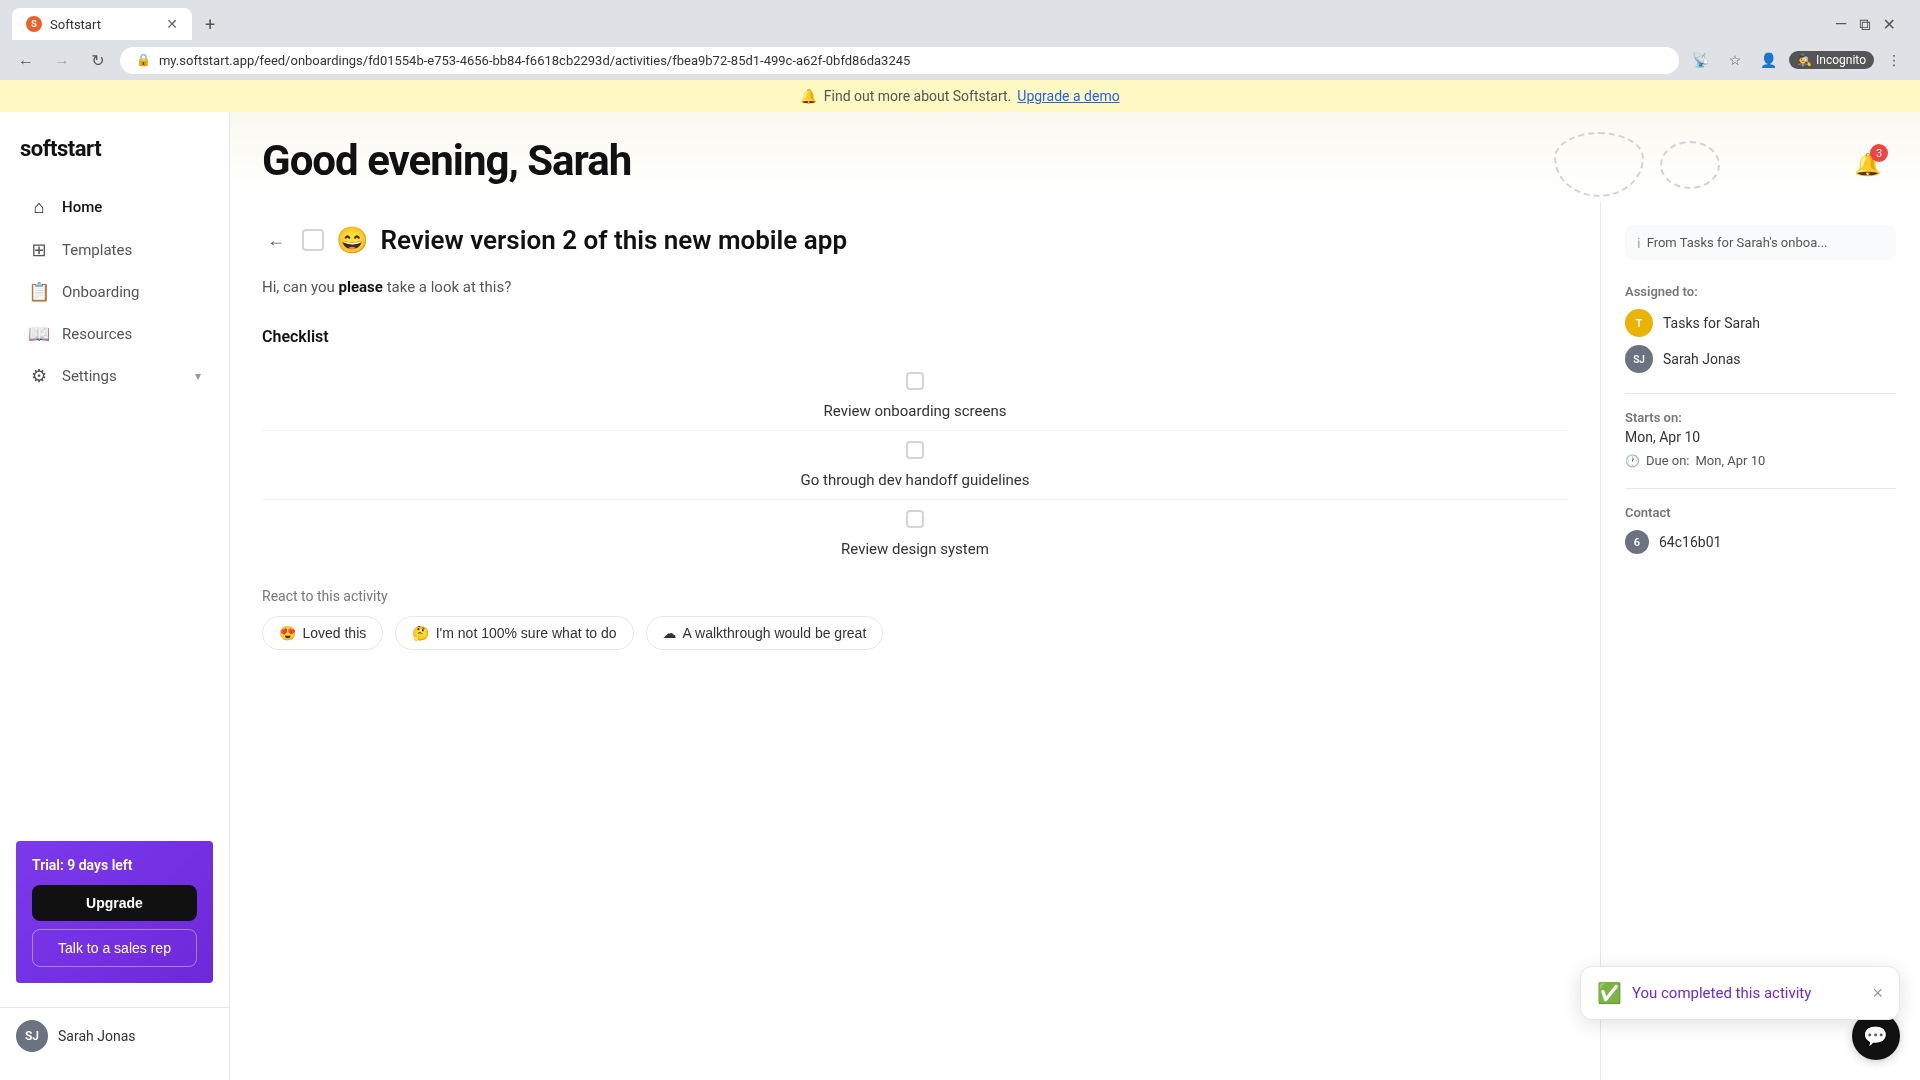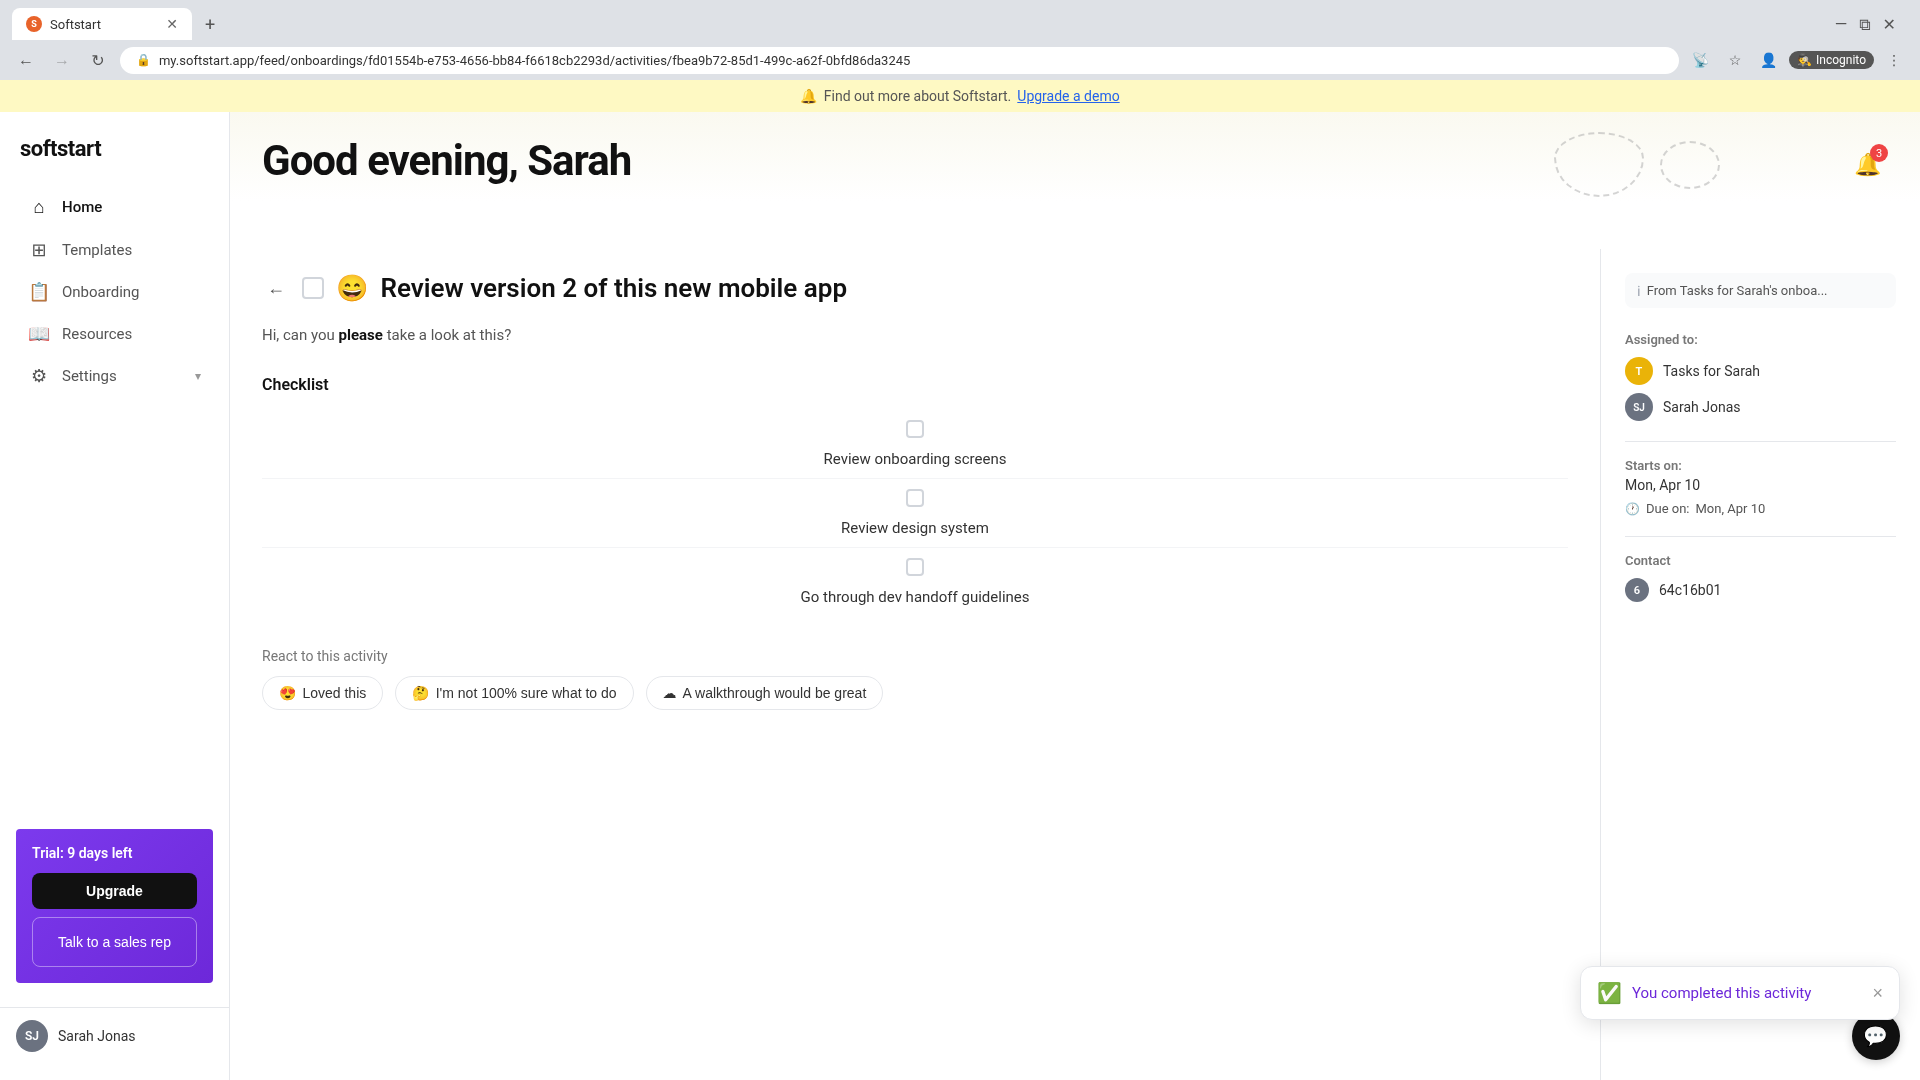--- a/index.html
+++ b/index.html
@@ -134,21 +134,21 @@
       font-weight: 600;
       cursor: pointer;
       margin-bottom: 8px;
     }
     .sales-btn {
       width: 100%;
       background: transparent;
       color: #fff;
       border: 1px solid rgba(255,255,255,0.4);
       border-radius: 8px;
-      padding: 16px;
+      padding: 10px;
       font-size: 14px;
       font-weight: 500;
       cursor: pointer;
     }
 
     .sidebar-user {
       display: flex;
       align-items: center;
       gap: 10px;
       padding: 12px 16px;
@@ -170,21 +170,20 @@
     }
     .user-name { font-size: 14px; color: #333; }
 
     
     .main-content {
       flex: 1;
       display: flex;
       flex-direction: column;
       overflow: hidden;
       background: #fff;
-      gap: 48px;
     }
 
     
     .page-header {
       padding: 24px 32px 16px;
       background: linear-gradient(to bottom, #faf9f0, #fff);
       position: relative;
       display: flex;
       align-items: flex-start;
       justify-content: space-between;
@@ -313,21 +312,21 @@
       width: 18px;
       height: 18px;
       border: 2px solid #d1d5db;
       border-radius: 4px;
       flex-shrink: 0;
       cursor: pointer;
     }
     .checklist-item-label { font-size: 15px; color: #333; }
 
     
-    .react-section { margin-top: 32px; }
+    .react-section { margin-top: 20px; }
     .react-title {
       font-size: 14px;
       color: #777;
       margin-bottom: 12px;
     }
     .react-buttons {
       display: flex;
       gap: 12px;
       flex-wrap: wrap;
     }
@@ -578,25 +577,25 @@
 
           <div class="checklist-title">Checklist</div>
 
           <div>
             <div class="checklist-item">
               <div class="check-box"></div>
               <span class="checklist-item-label">Review onboarding screens</span>
             </div>
             <div class="checklist-item">
               <div class="check-box"></div>
-              <span class="checklist-item-label">Review design system</span>
+              <span class="checklist-item-label">Go through dev handoff guidelines</span>
             </div>
             <div class="checklist-item">
               <div class="check-box"></div>
-              <span class="checklist-item-label">Go through dev handoff guidelines</span>
+              <span class="checklist-item-label">Review design system</span>
             </div>
           </div>
 
           <div class="react-section">
             <div class="react-title">React to this activity</div>
             <div class="react-buttons">
               <button class="react-btn">
                 <span>😍</span>
                 <span>Loved this</span>
               </button>

